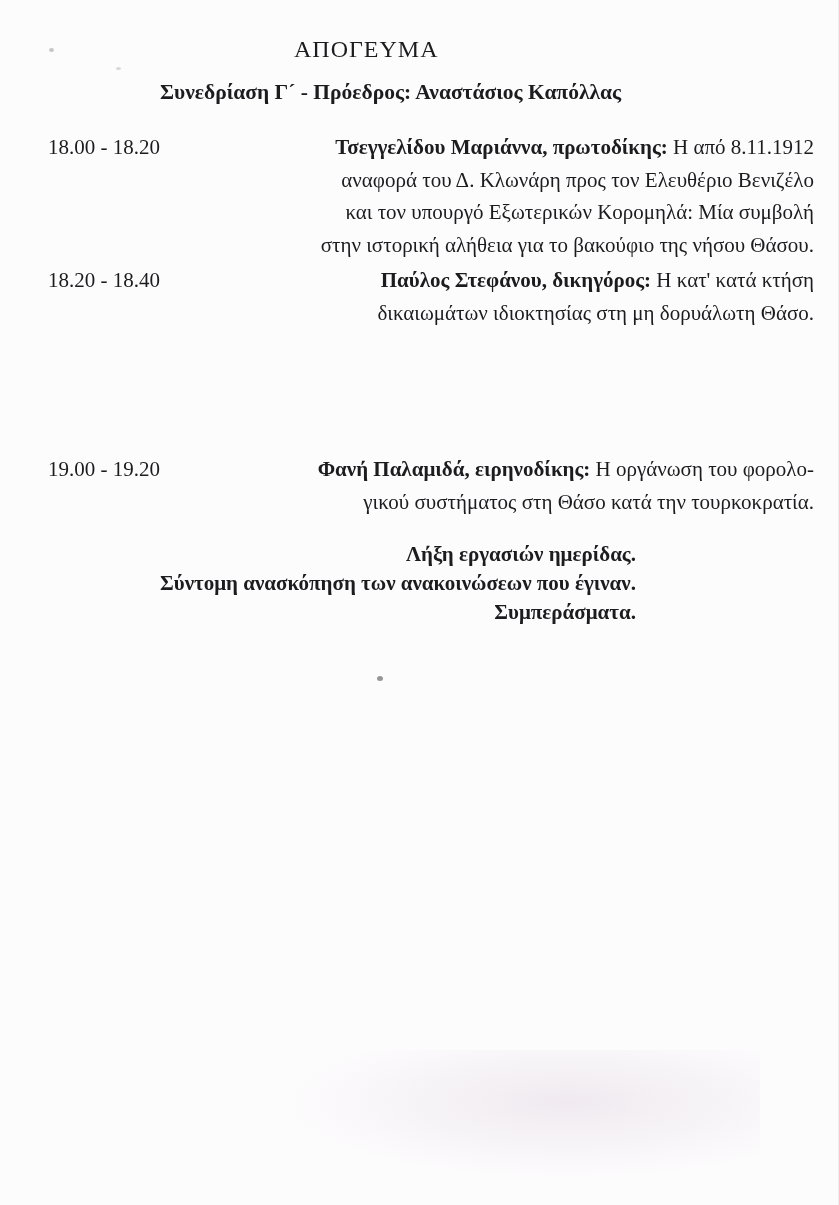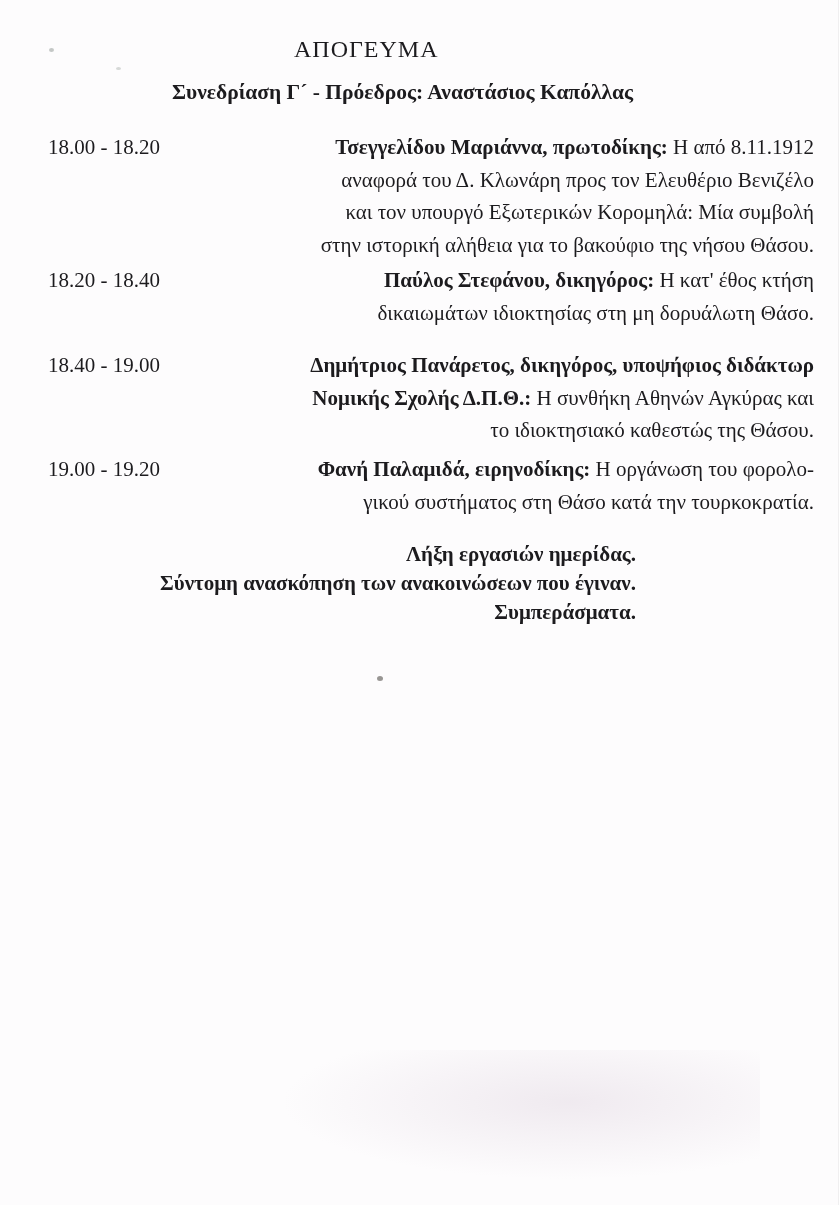--- a/index.html
+++ b/index.html
@@ -18,21 +18,20 @@
   }
   .doc-title {
     position: absolute; left: 294px; top: 37px;
     font-size: 24px; line-height: 1; letter-spacing: 1px;
     white-space: nowrap;
   }
   .session-heading {
     position: absolute; left: 160px; top: 80px;
     font-size: 21.5px; font-weight: bold; line-height: 1.2;
     white-space: nowrap;
-    margin-left: 12px;
   }
   .entry {
     position: absolute; left: 14px; width: 800px;
     display: flex; align-items: flex-start;
     font-size: 21px; line-height: 32.5px; gap: 32px;
   }
   .entry .time { width: 146px; flex: none; white-space: nowrap; }
   .entry .entry-text { flex: 1; }
   .speaker { font-weight: bold; white-space: pre-line; margin-left: 48px; }
   .desc { white-space: pre-line; }
@@ -63,30 +62,24 @@
   <div class="entry" style="top:131px">
     <div class="time">18.00 - 18.20</div>
     <div class="entry-text"><span class="speaker">Τσεγγελίδου Μαριάννα, πρωτοδίκης:</span> <span class="desc">Η από 8.11.1912
 αναφορά του Δ. Κλωνάρη προς τον Ελευθέριο Βενιζέλο
 και τον υπουργό Εξωτερικών Κορομηλά: Μία συμβολή
 στην ιστορική αλήθεια για το βακούφιο της νήσου Θάσου.</span></div>
   </div>
 
   <div class="entry" style="top:264px">
     <div class="time">18.20 - 18.40</div>
-    <div class="entry-text"><span class="speaker">Παύλος Στεφάνου, δικηγόρος:</span> <span class="desc">Η κατ' έθος κτήση
+    <div class="entry-text"><span class="speaker">Παύλος Στεφάνου, δικηγόρος:</span> <span class="desc">Η κατ' κατά κτήση
 δικαιωμάτων ιδιοκτησίας στη μη δορυάλωτη Θάσο.</span></div>
   </div>
 
-  <div class="entry" style="top:349px">
-    <div class="time">18.40 - 19.00</div>
-    <div class="entry-text"><span class="speaker">Δημήτριος Πανάρετος, δικηγόρος, υποψήφιος διδάκτωρ
-Νομικής Σχολής Δ.Π.Θ.:</span> <span class="desc">Η συνθήκη Αθηνών Αγκύρας και
-το ιδιοκτησιακό καθεστώς της Θάσου.</span></div>
-  </div>
 
   <div class="entry" style="top:453px">
     <div class="time">19.00 - 19.20</div>
     <div class="entry-text"><span class="speaker">Φανή Παλαμιδά, ειρηνοδίκης:</span> <span class="desc">Η οργάνωση του φορολο-
 γικού συστήματος στη Θάσο κατά την τουρκοκρατία.</span></div>
   </div>
 
   <div class="closing">
     <div>Λήξη εργασιών ημερίδας.</div>
     <div>Σύντομη ανασκόπηση των ανακοινώσεων που έγιναν.</div>

